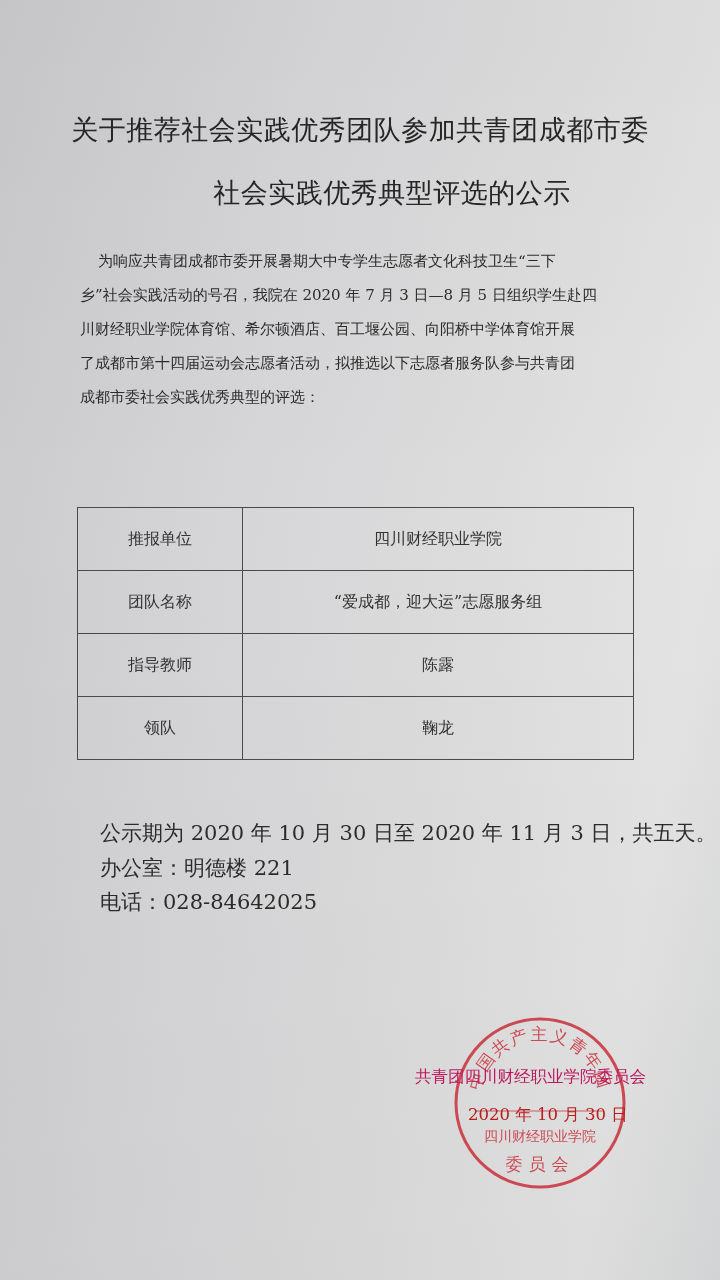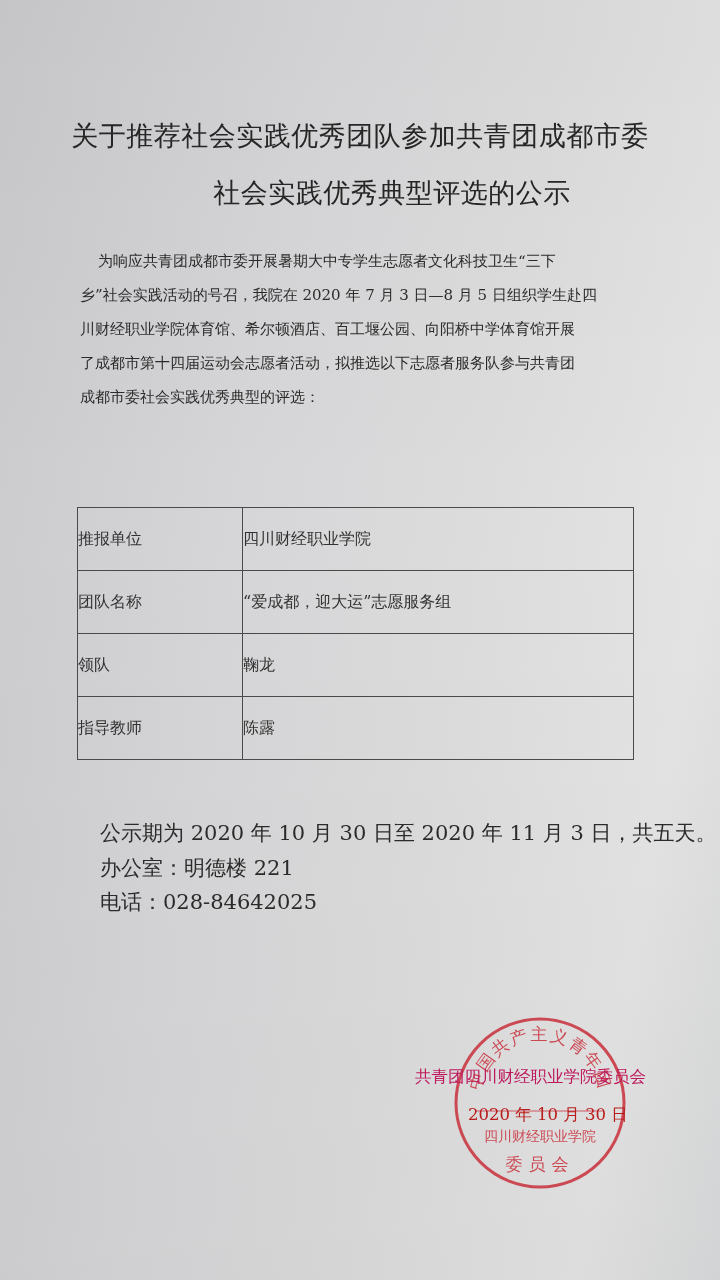--- a/index.html
+++ b/index.html
@@ -11,33 +11,33 @@
   }
   .shade {
     position: absolute; inset: 0; pointer-events: none;
     background: linear-gradient(180deg, rgba(0,0,0,0.02) 0%, rgba(0,0,0,0) 40%, rgba(0,0,0,0.03) 100%);
   }
   .title {
     position: absolute; left: 0; width: 720px; text-align: center;
     font-size: 27px; color: #262626; letter-spacing: 0.5px;
     font-family: "DejaVu Sans", "Liberation Sans", sans-serif; font-weight: normal;
   }
-  #t1 { top: 118px; }
+  #t1 { top: 112px; }
   #t2 { top: 175px; padding-left: 32px; }
   .para {
     position: absolute; left: 80px; width: 560px;
     font-size: 15px; line-height: 34px; color: #2b2b2b;
   }
   .para p { margin: 0; white-space: nowrap; }
   table.info {
     position: absolute; left: 77px; top: 507px; width: 557px;
     border-collapse: collapse; font-size: 16px; color: #333;
   }
   table.info td {
-    border: 1.3px solid #4a4a4a; height: 62px; text-align: left; padding: 0;
+    border: 1.3px solid #4a4a4a; height: 62px; text-align: center; padding: 0;
   }
   table.info td.lab { width: 164px; }
   .notice {
     position: absolute; left: 100px; top: 816px;
     font-size: 21px; line-height: 34.5px; color: #2b2b2b;
   }
   .notice div { white-space: nowrap; }
   .sig {
     position: absolute; left: 415px; top: 1066px; font-size: 16.5px; color: #be185d;
     white-space: nowrap;
@@ -71,26 +71,26 @@
   <tbody>
       <tr>
     <td class="lab">推报单位</td>
     <td>四川财经职业学院</td>
   </tr>
   <tr>
     <td class="lab">团队名称</td>
     <td>“爱成都，迎大运”志愿服务组</td>
   </tr>
   <tr>
+    <td class="lab">指导教师</td>
+    <td>陈露</td>
+  </tr>
+  <tr>
     <td class="lab">领队</td>
     <td>鞠龙</td>
-  </tr>
-  <tr>
-    <td class="lab">指导教师</td>
-    <td>陈露</td>
   </tr>
 </tbody>
   </table>
 
 <div class="notice">
   <div>公示期为 2020 年 10 月 30 日至 2020 年 11 月 3 日，共五天。</div>
   <div>办公室：明德楼 221</div>
   <div>电话：028-84642025</div>
 </div>
 

